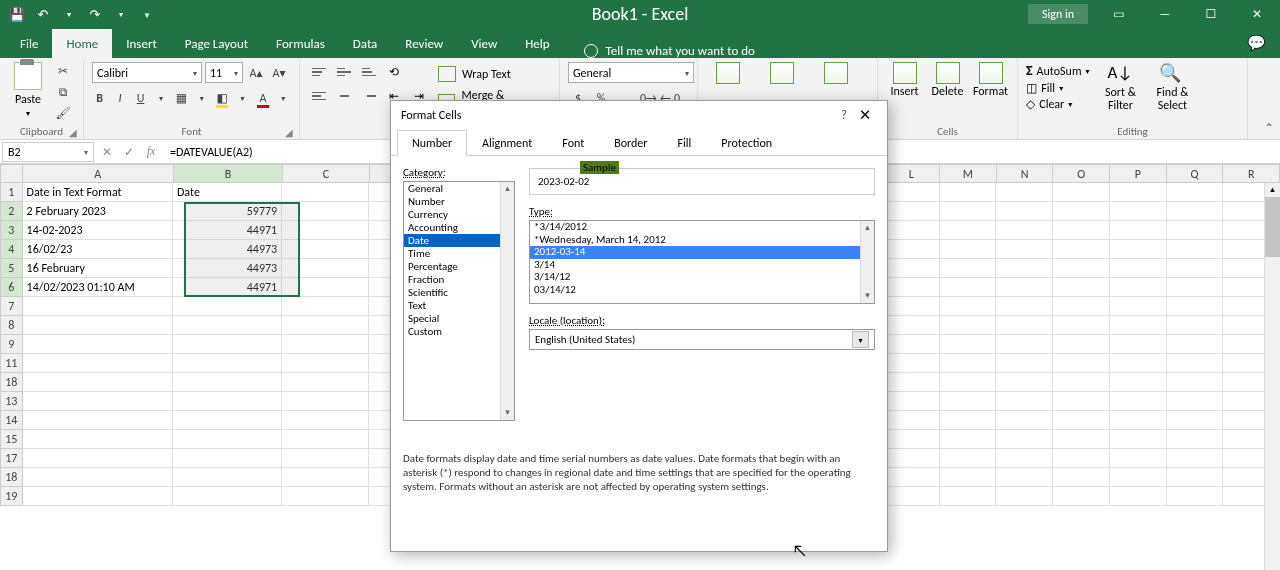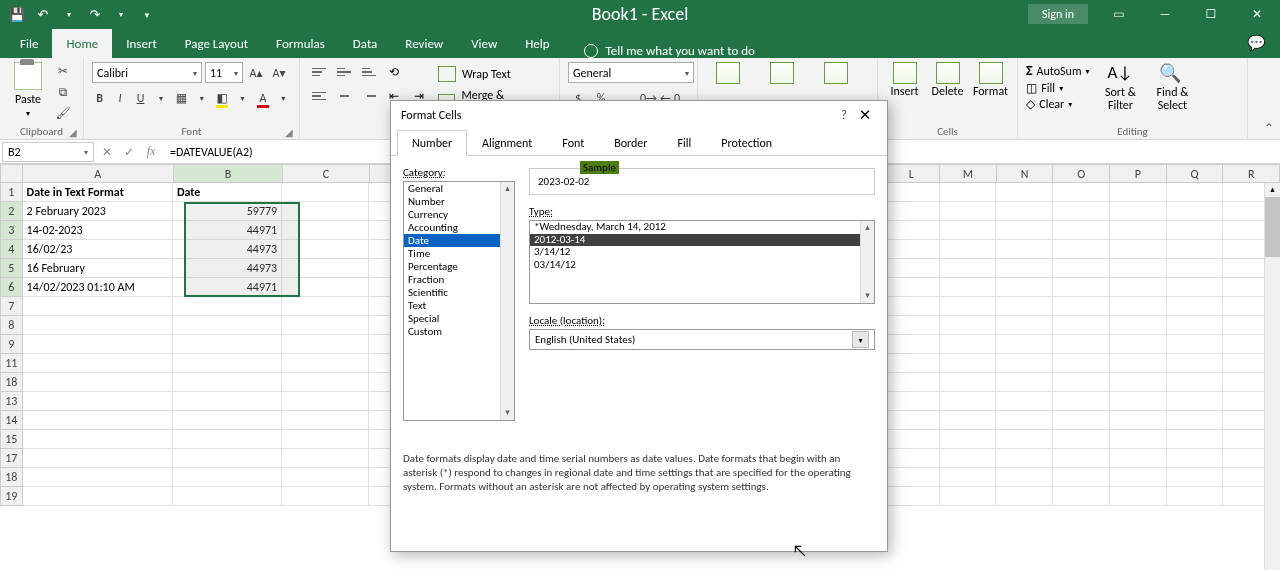--- a/index.html
+++ b/index.html
@@ -78,21 +78,21 @@
 .colhdrs{display:flex;height:19px;position:sticky;top:0;}
 .corner{width:24px;border:1px solid #ccc;background:#f0f0f0;}
 .ch{border:1px solid #ccc;border-left:none;background:#f0f0f0;text-align:center;font-size:12px;color:#444;display:flex;align-items:center;justify-content:center;}
 .ch.sel{background:#d4e8d1;}
 .rowhdr{width:24px;border:1px solid #ccc;border-top:none;background:#f0f0f0;text-align:center;font-size:12px;color:#444;display:flex;align-items:center;justify-content:center;}
 .rowhdr.sel{background:#d4e8d1;}
 .gridrows{}
 .gr{display:flex;height:19px;}
 .cell{border:1px solid #e0e0e0;border-top:none;border-left:none;padding:0 4px;font-size:12px;display:flex;align-items:center;overflow:hidden;}
 .cell.r{justify-content:flex-end;}
-.cell.hdr{font-weight:bold;}
+.cell.hdr{font-weight:normal;}
 .sel-range{position:absolute;border:2px solid #217346;background:rgba(180,180,180,0.22);pointer-events:none;}
 .grid-scroll{position:absolute;right:0;top:19px;bottom:0;width:16px;background:#f0f0f0;border-left:1px solid #ddd;}
 .grid-scroll .thumb{background:#c4c4c4;width:100%;}
 
 
 .dialog{position:absolute;left:390px;top:100px;width:498px;height:452px;background:#fff;border:1px solid #999;box-shadow:3px 3px 14px rgba(0,0,0,0.3);z-index:50;display:flex;flex-direction:column;}
 .dlg-title{height:28px;display:flex;align-items:center;padding:0 10px;font-size:12px;position:relative;}
 .dlg-help{position:absolute;right:40px;top:6px;cursor:pointer;color:#555;font-size:13px;}
 .dlg-close{position:absolute;right:8px;top:4px;width:28px;height:20px;display:flex;align-items:center;justify-content:center;cursor:pointer;font-size:15px;}
 .dlg-tabs{display:flex;border-bottom:1px solid #ccc;padding:0 6px;gap:0;}
@@ -103,21 +103,21 @@
 .listbox{border:1px solid #999;width:112px;height:240px;overflow:hidden;position:relative;font-size:11px;margin-top:2px;}
 .listbox .li{padding:0 4px;height:13px;line-height:13px;cursor:pointer;}
 .listbox .li.sel{background:#0a63c4;color:#fff;}
 .listbox-scroll{position:absolute;right:0;top:0;bottom:0;width:14px;background:#efefef;border-left:1px solid #ddd;}
 .listbox-scroll .arr{height:14px;text-align:center;font-size:9px;color:#666;cursor:pointer;}
 .right-pane{position:absolute;left:138px;top:10px;right:12px;}
 .sample-box{border:1px solid #ccc;padding:6px 8px;margin-top:2px;font-size:11px;position:relative;}
 .sample-lbl{position:absolute;top:-8px;left:6px;background:#4d7c0f;padding:0 3px;font-size:11px;margin-left:44px;}
 .type-list{border:1px solid #999;height:84px;margin-top:2px;position:relative;overflow:hidden;font-size:11px;}
 .type-list .li{padding:0 4px;height:12.5px;line-height:12.5px;cursor:pointer;}
-.type-list .li.sel{background:#404040;color:#fff;}
+.type-list .li.sel{background:#3b82f6;color:#fff;}
 .locale-combo{border:1px solid #999;height:21px;display:flex;align-items:center;padding:0 5px;margin-top:2px;font-size:11px;cursor:pointer;}
 .locale-combo .dd{margin-left:auto;width:17px;height:17px;background:#e8e8e8;border:1px solid #bbb;display:flex;align-items:center;justify-content:center;font-size:8px;}
 .desc{position:absolute;left:12px;right:12px;top:296px;font-size:11px;line-height:1.25;color:#333;}
 .dlg-btns{display:flex;gap:10px;justify-content:flex-end;padding:10px 14px;}
 .dbtn{width:68px;height:22px;border:1px solid #999;background:#f3f3f3;font-size:11px;cursor:pointer;display:flex;align-items:center;justify-content:center;}
 .dbtn.primary{border:1px solid #4a92d8;box-shadow:0 0 0 1px #a8cdef inset;}
 .cursor{position:absolute;left:792px;top:540px;z-index:60;font-size:17px;pointer-events:none;}
 </style>
 </head>
 <body>
@@ -795,22 +795,24 @@
           <div class="arr" style="position:absolute;bottom:0;width:100%;">▾</div>
         </div>
     </div>
     <div class="right-pane">
       <div class="sample-box">
         <div class="sample-lbl">Sample</div>
         <div>2023-02-02</div>
       </div>
       <div style="margin-top:10px;font-size:11px;" class="cat-label">Type:</div>
       <div class="type-list" id="typelist">
+        <div class="li">*3/14/2012</div>
           <div class="li">*Wednesday, March 14, 2012</div>
           <div class="li sel">2012-03-14</div>
+          <div class="li">3/14</div>
           <div class="li">3/14/12</div>
           <div class="li">03/14/12</div>
           <div class="listbox-scroll">
             <div class="arr">▴</div>
             <div class="arr" style="position:absolute;bottom:0;width:100%;">▾</div>
           </div>
       </div>
       <div style="margin-top:10px;font-size:11px;" class="cat-label">Locale (location):</div>
       <div class="locale-combo">
           <span>English (United States)</span>

